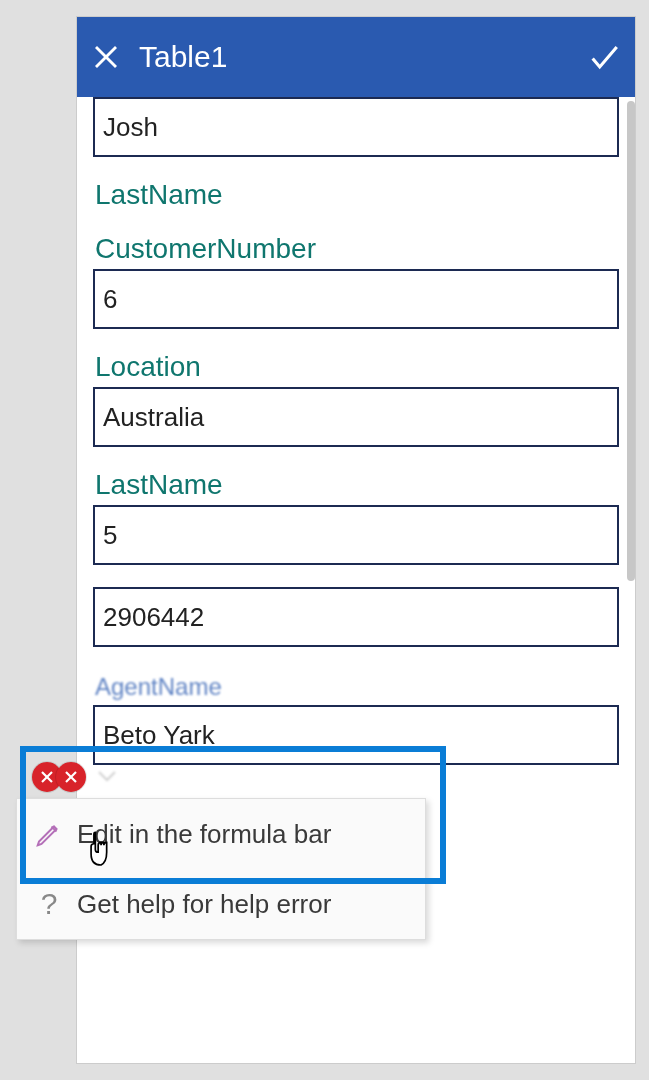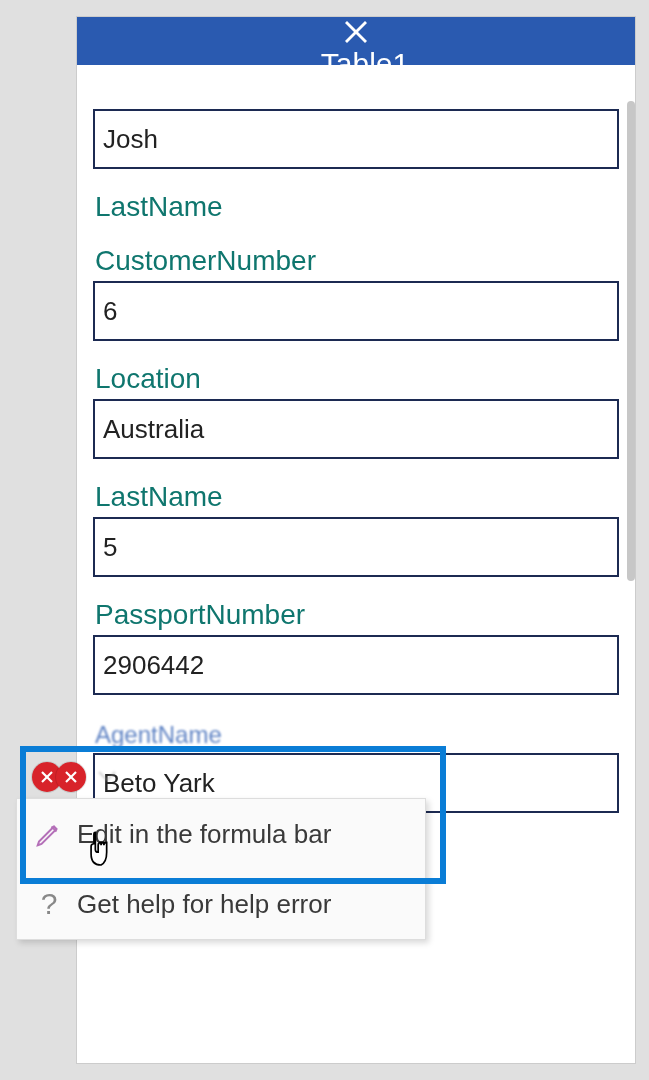--- a/index.html
+++ b/index.html
@@ -13,40 +13,38 @@
     position: absolute;
     left: 76px;
     top: 16px;
     width: 560px;
     height: 1048px;
     background: #fff;
     border: 1px solid #ccc;
   }
   .header {
     background: #2a5ab0;
-    height: 48px;
+    height: 80px;
     display: flex;
     align-items: center;
     padding: 0 14px;
     color: #fff;
-    flex-direction: column;
   }
   .header .close-icon svg { width: 30px; height: 30px; display:block; }
   .header .title {
     font-size: 30px;
     font-weight: 500;
     margin-left: 18px;
     flex: 1;
   }
   .header .check-icon svg { width: 34px; height: 34px; display:block; }
 
   .form-scroll {
     position: relative;
     padding: 0 16px 20px 16px;
-    margin-top: 44px;
   }
 
   .field { margin-top: 22px; }
   .field-first { margin-top: 0; }
   .field-label {
     color: #0f766e;
     font-size: 28px;
     margin-bottom: 4px;
     padding-left: 2px;
   }
@@ -186,21 +184,20 @@
       <div class="field-label">Location</div>
       <input class="field-input" value="Australia" style="">
     </div>
 
     <div class="field">
       <div class="field-label">LastName</div>
       <input class="field-input" value="5" style="">
     </div>
 
     <div class="field">
-      <div class="field-label">PassportNumber</div>
       <input class="field-input" value="2906442" style="">
     </div>
 
     <div class="agent-label">AgentName</div>
     <div class="field field-first" style="margin-top:4px;">
       <input class="field-input" value="Beto Yark" style="">
     </div>
 
   </div>
 

